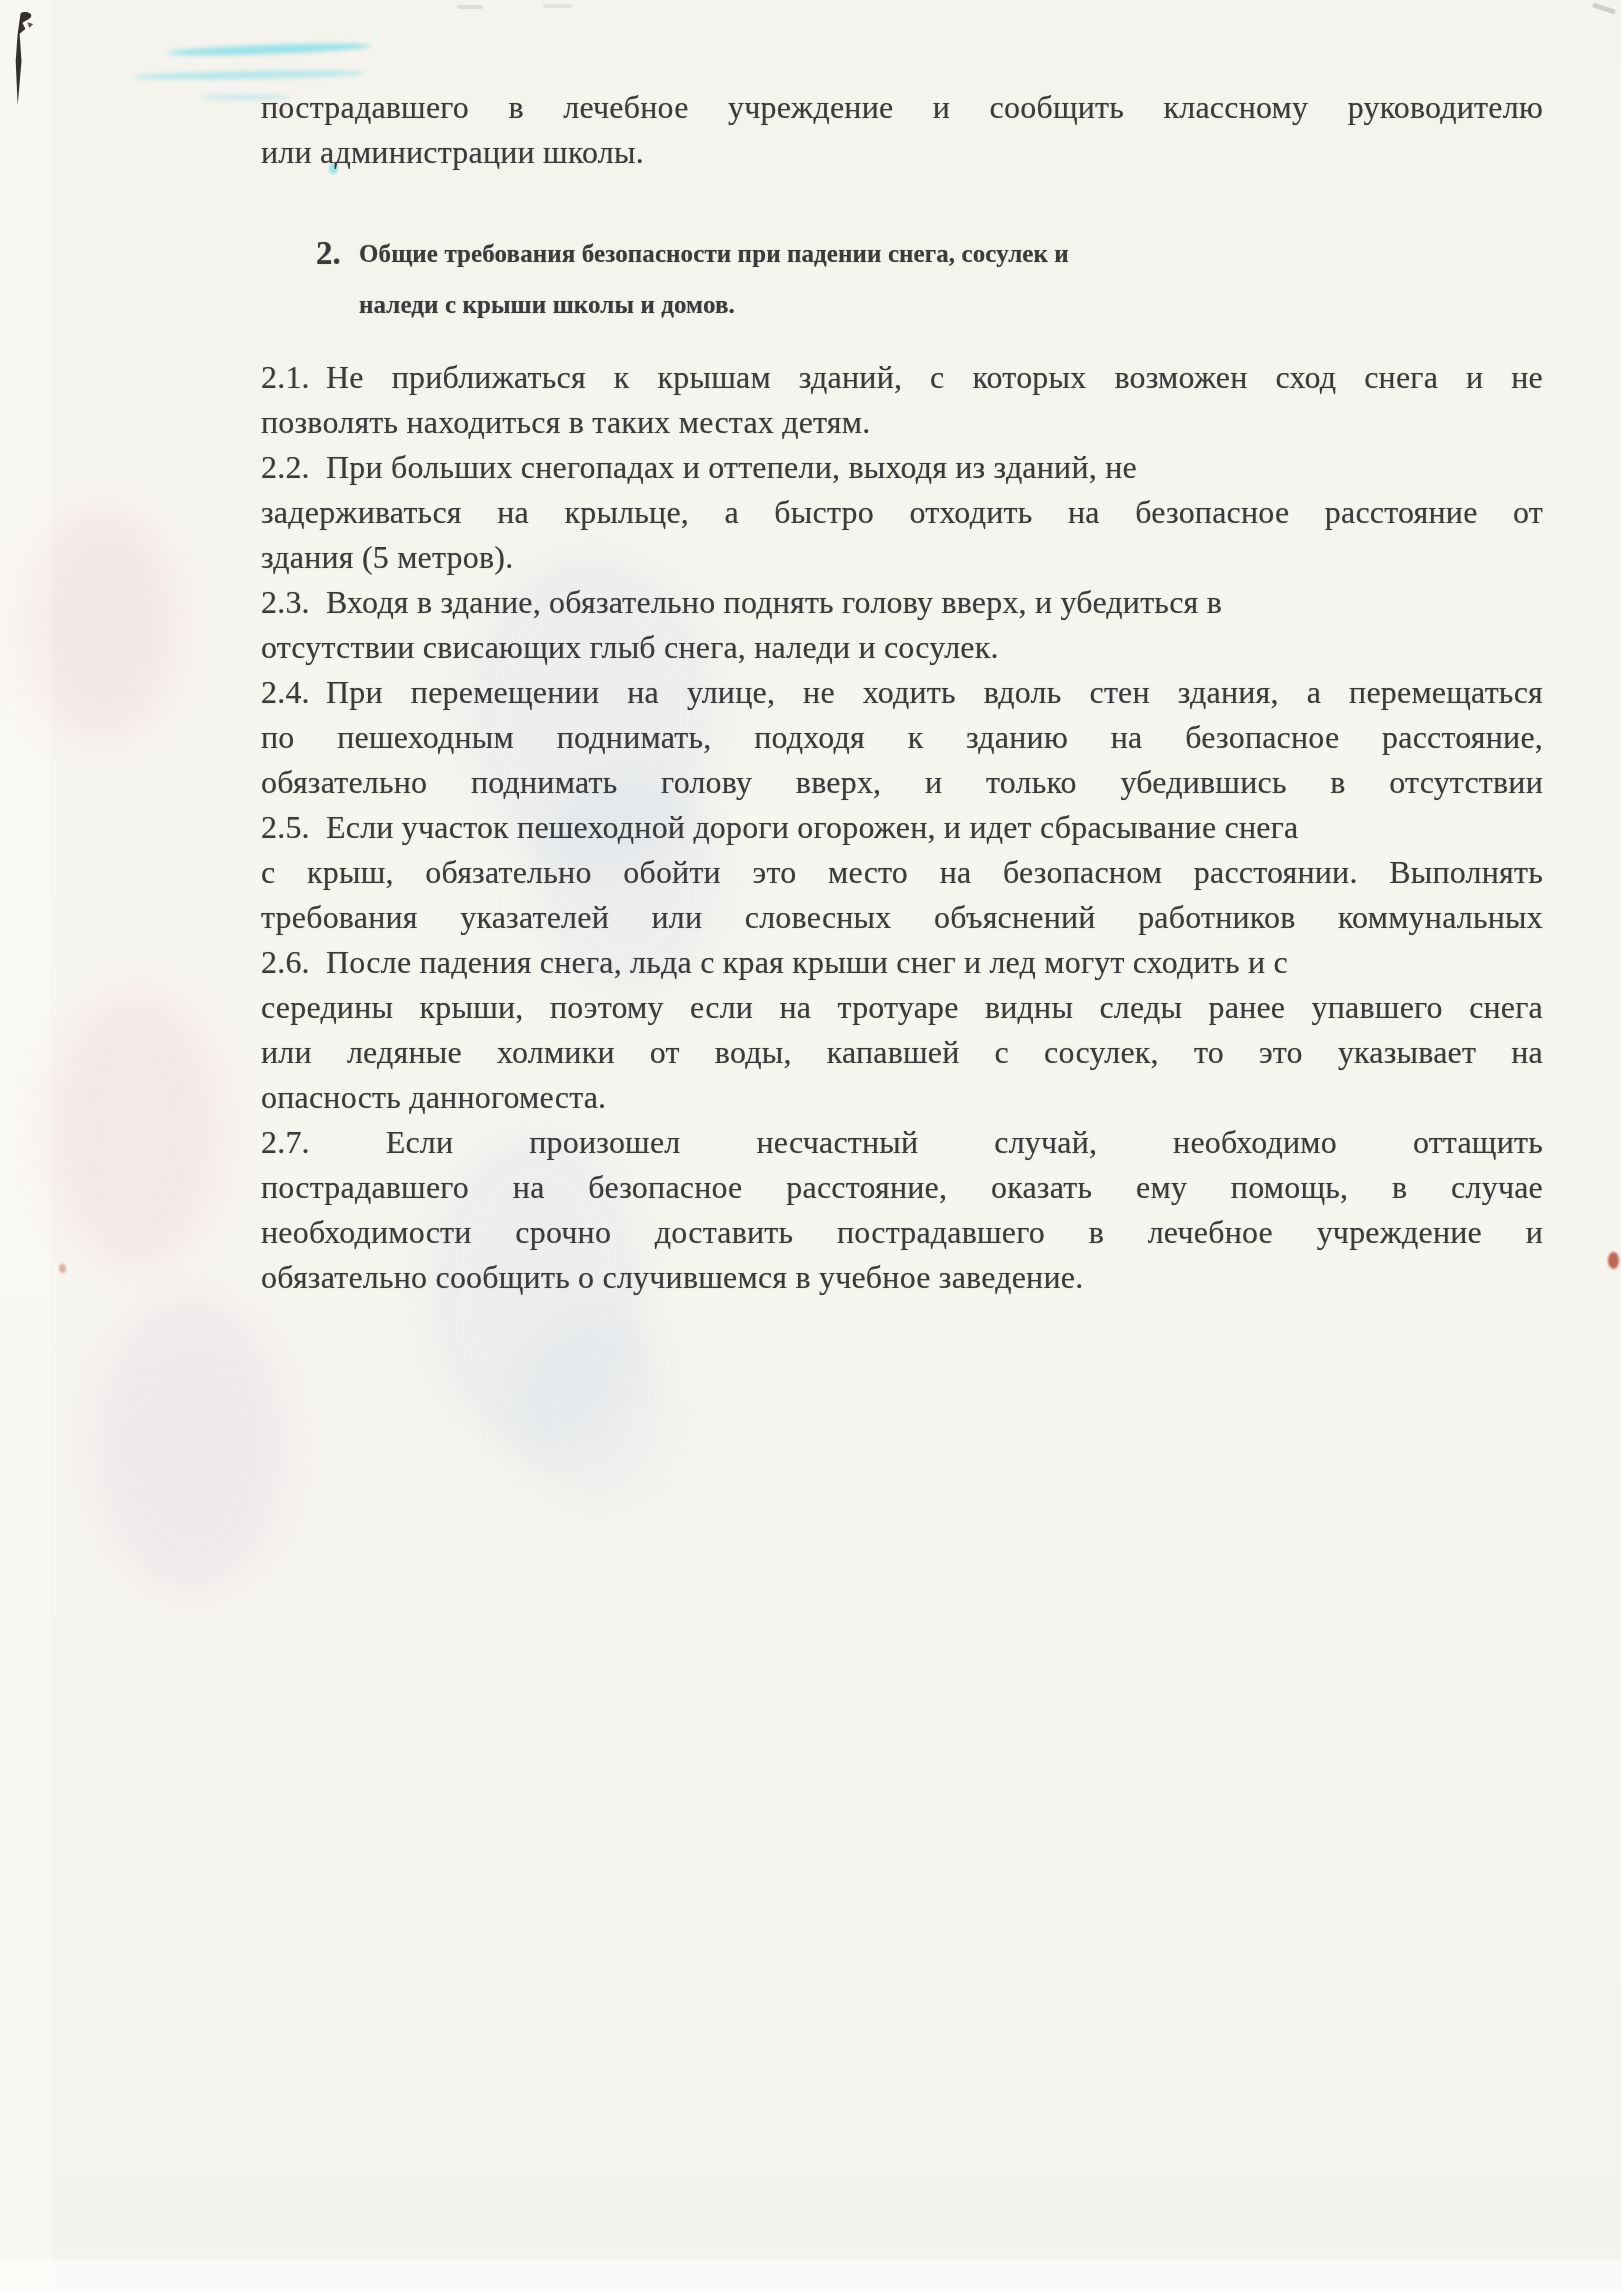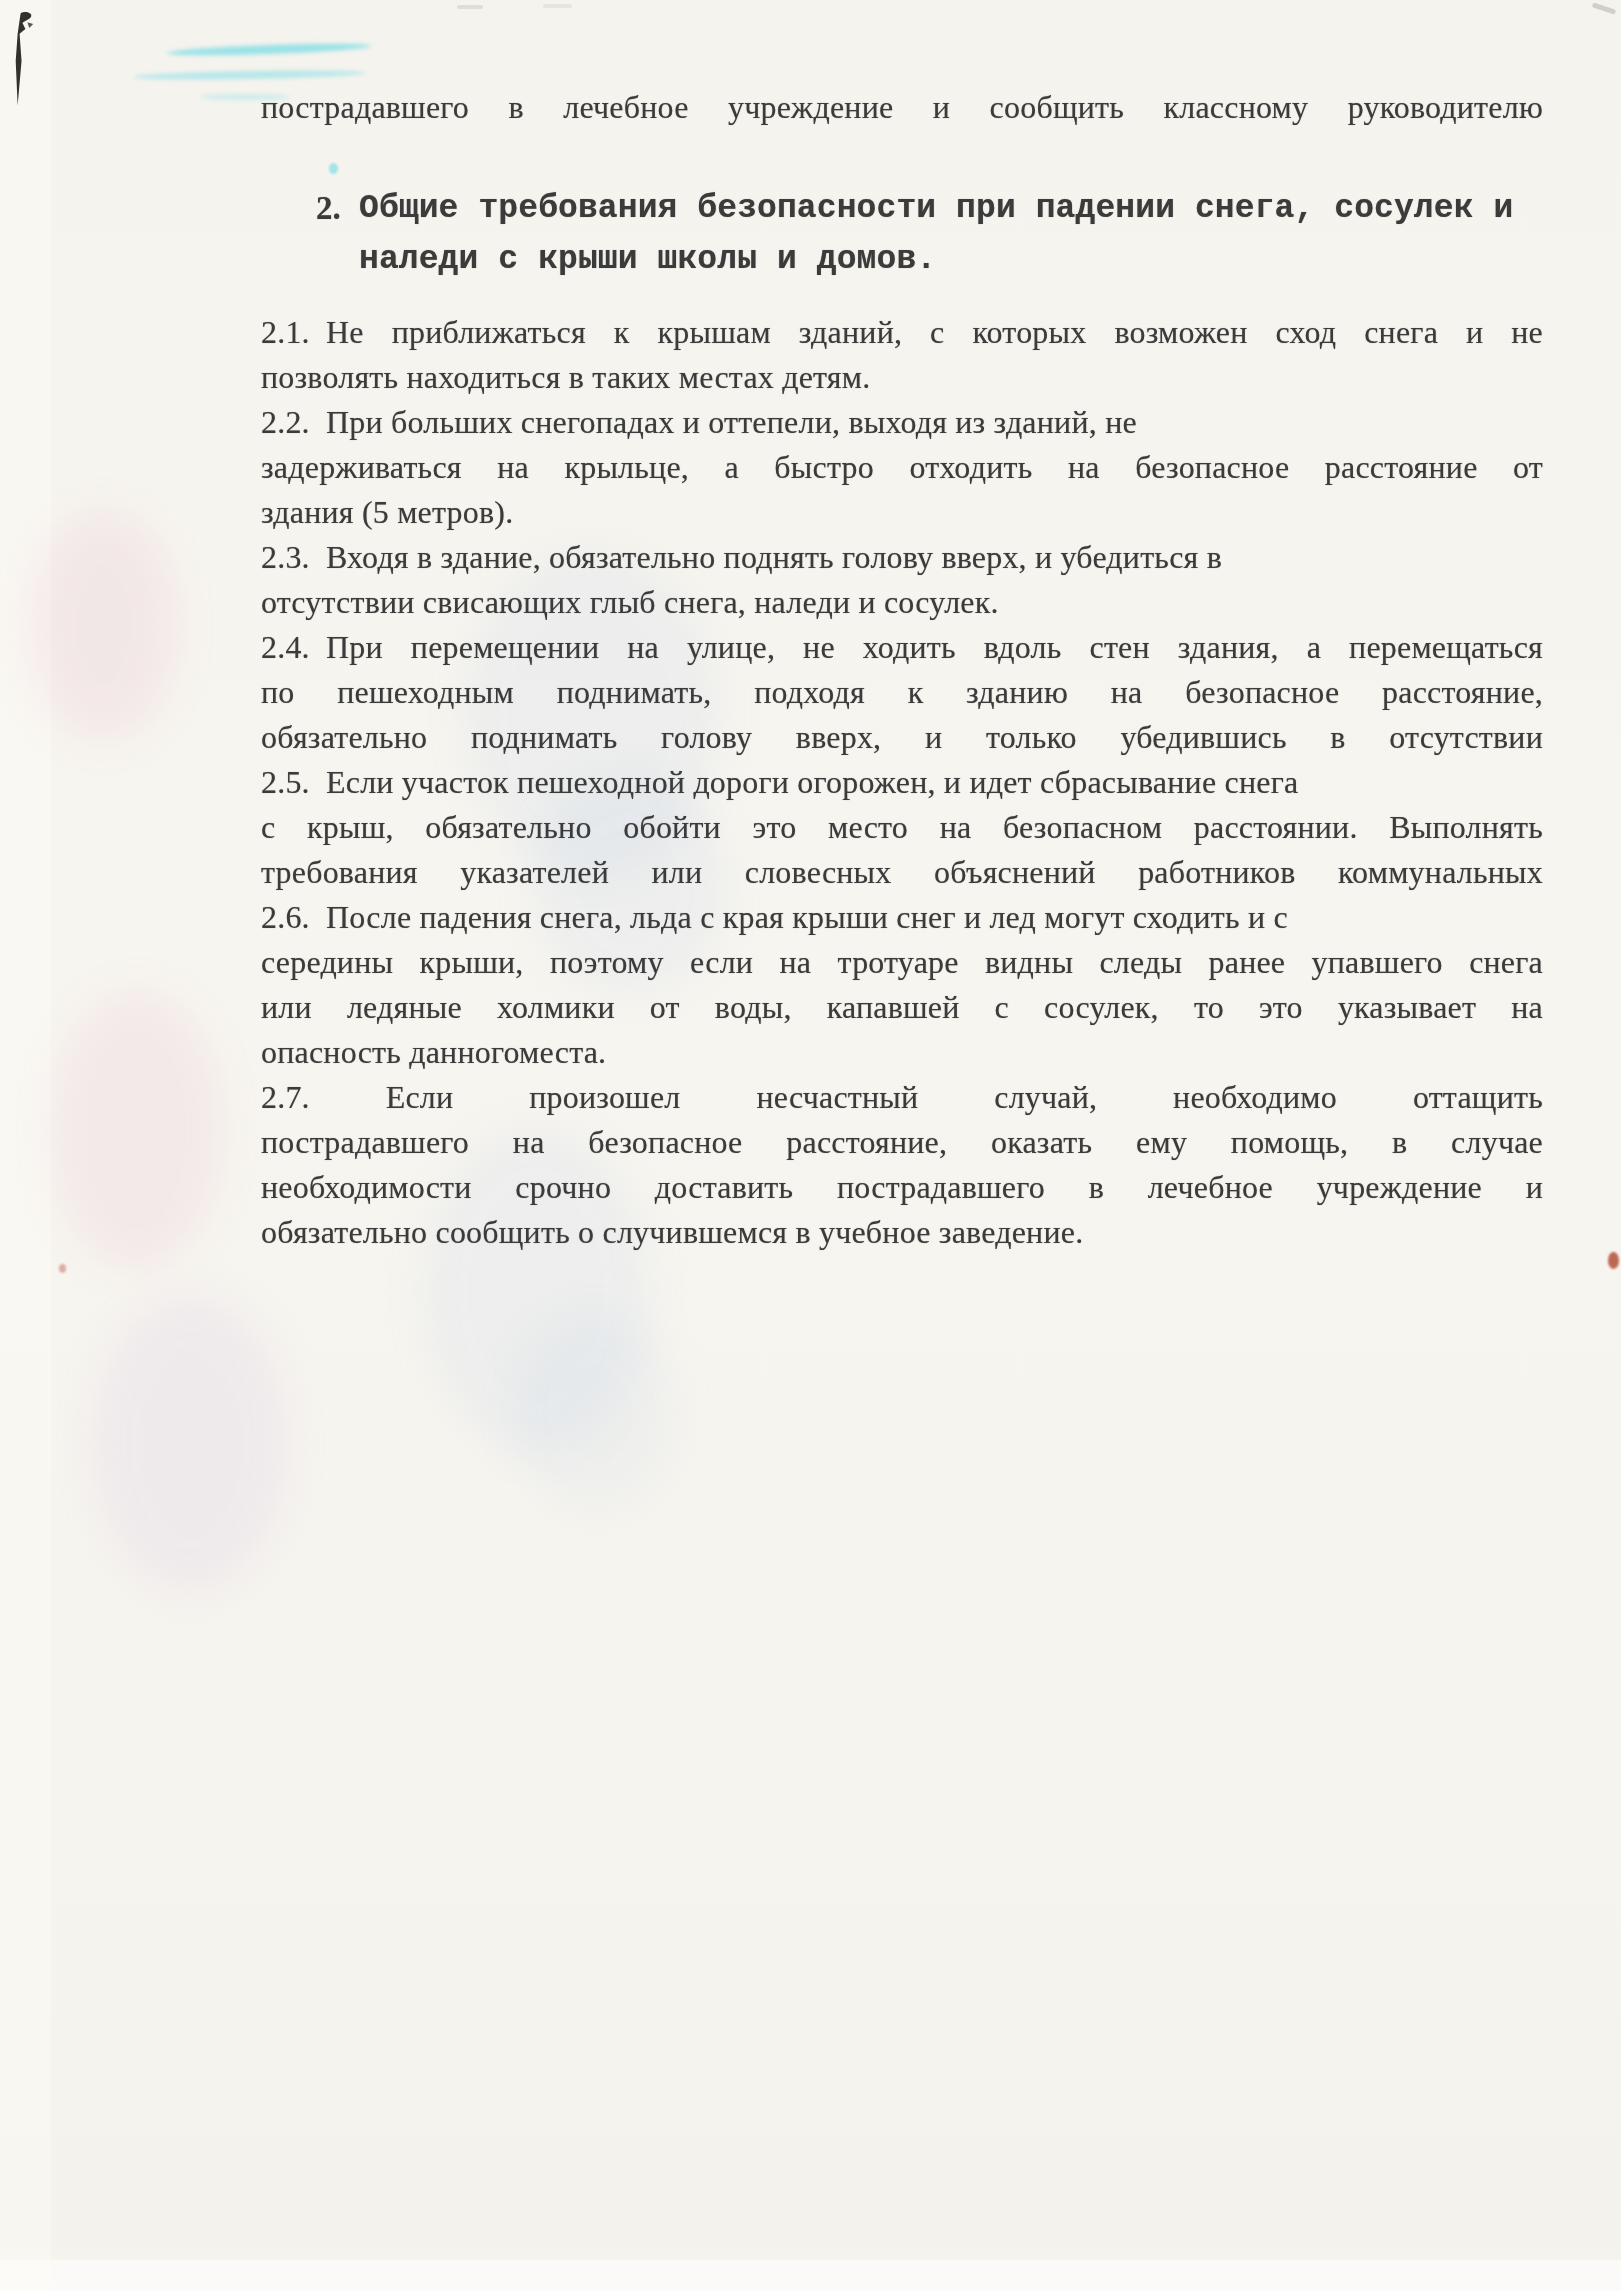--- a/index.html
+++ b/index.html
@@ -47,21 +47,21 @@
     white-space: nowrap;
     text-shadow: 0 0 1px rgba(45,45,45,.45);
   }
   .line.s {
     white-space: normal;
     text-align: justify;
     text-align-last: justify;
   }
   .heading { display: flex; margin-top: 53px; margin-left: 55px; font-weight: bold; }
   .heading .h-num { width: 43px; font-size: 33px; line-height: 51px; text-shadow: 0 0 1px rgba(45,45,45,.45); }
-  .heading .line { font-size: 33px; line-height: 51px; letter-spacing: 0.1px; font-family: Liberation Mono, monospace; }
+  .heading .line { font-size: 25px; line-height: 51px; letter-spacing: 0.1px; }
   .items { margin-top: 24.5px; }
 </style>
 </head>
 <body>
 
 <div class="page">
 
   <div class="artifact left-edge-strip"></div>
   <div class="artifact bottom-edge-strip"></div>
   <div class="artifact top-dash top-dash-1"></div>
@@ -85,20 +85,21 @@
   <div class="artifact smudge smudge-blue-2" style="background:#9cb7e1"></div>
   <div class="artifact smudge smudge-blue-3" style="background:#9cb7e1"></div>
   <div class="artifact smudge smudge-blue-4" style="background:#9cb7e1"></div>
 
   <div class="artifact red-edge-mark" style="background:#b0452c"></div>
   <div class="artifact red-left-speck" style="background:#c06a5a"></div>
 
   <div class="doc">
     <div class="intro" id="intro">
         <div class="line s">пострадавшего в лечебное учреждение и сообщить классному руководителю</div>
+        <div class="line">или администрации школы.</div>
       </div>
 
     <div class="heading">
       <div class="h-num">2.</div>
       <div class="h-lines" id="heading-lines">
           <div class="line">Общие требования безопасности при падении снега, сосулек и</div>
           <div class="line">наледи с крыши школы и домов.</div>
         </div>
     </div>
 

